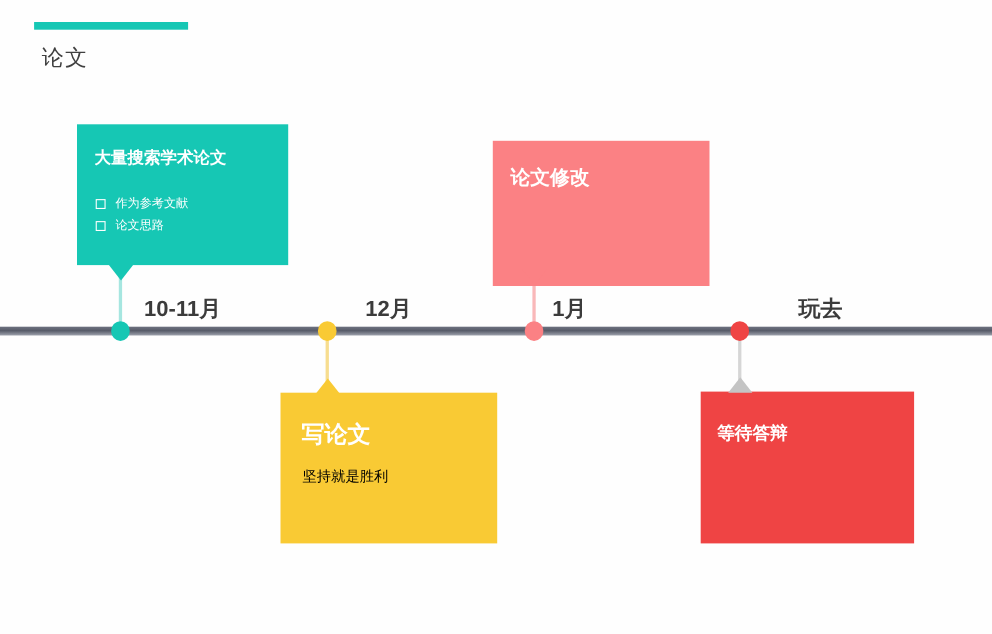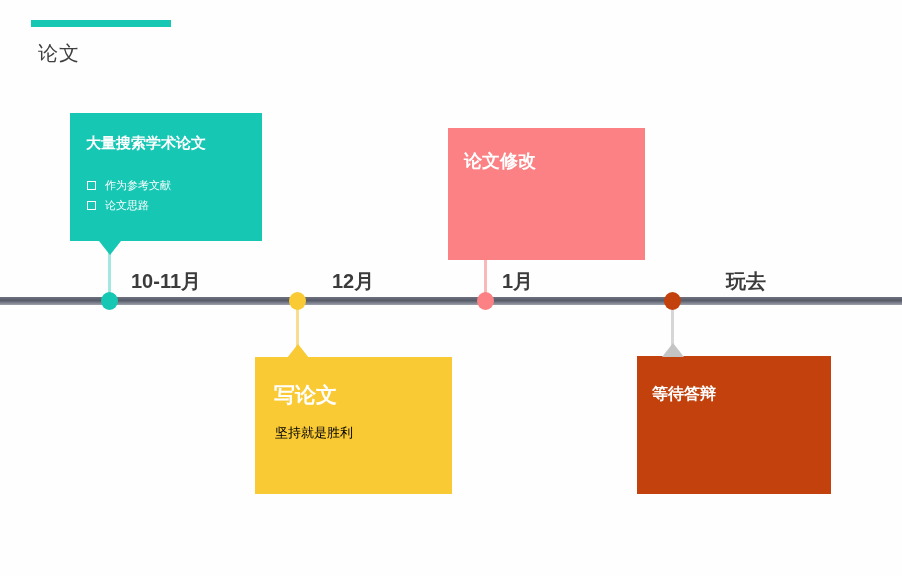--- a/index.html
+++ b/index.html
@@ -133,21 +133,21 @@
     font-weight: bold;
     color: #3b3b3b;
     white-space: nowrap;
     line-height: 20px;
   }
 
   
   .c-teal   { background: #16c7b4; }
   .c-yellow { background: #f9ca34; }
   .c-pink   { background: #fb8184; }
-  .c-gray   { background: #c2410c; }
+  .c-gray   { background: #ef4444; }
 
   .s-teal   { background: #a6e6e0; }
   .s-yellow { background: #f7dd8f; }
   .s-pink   { background: #f9b8b9; }
   .s-gray   { background: #d6d6d6; }
 </style>
 </head>
 <body>
 
 <div id="canvas">

